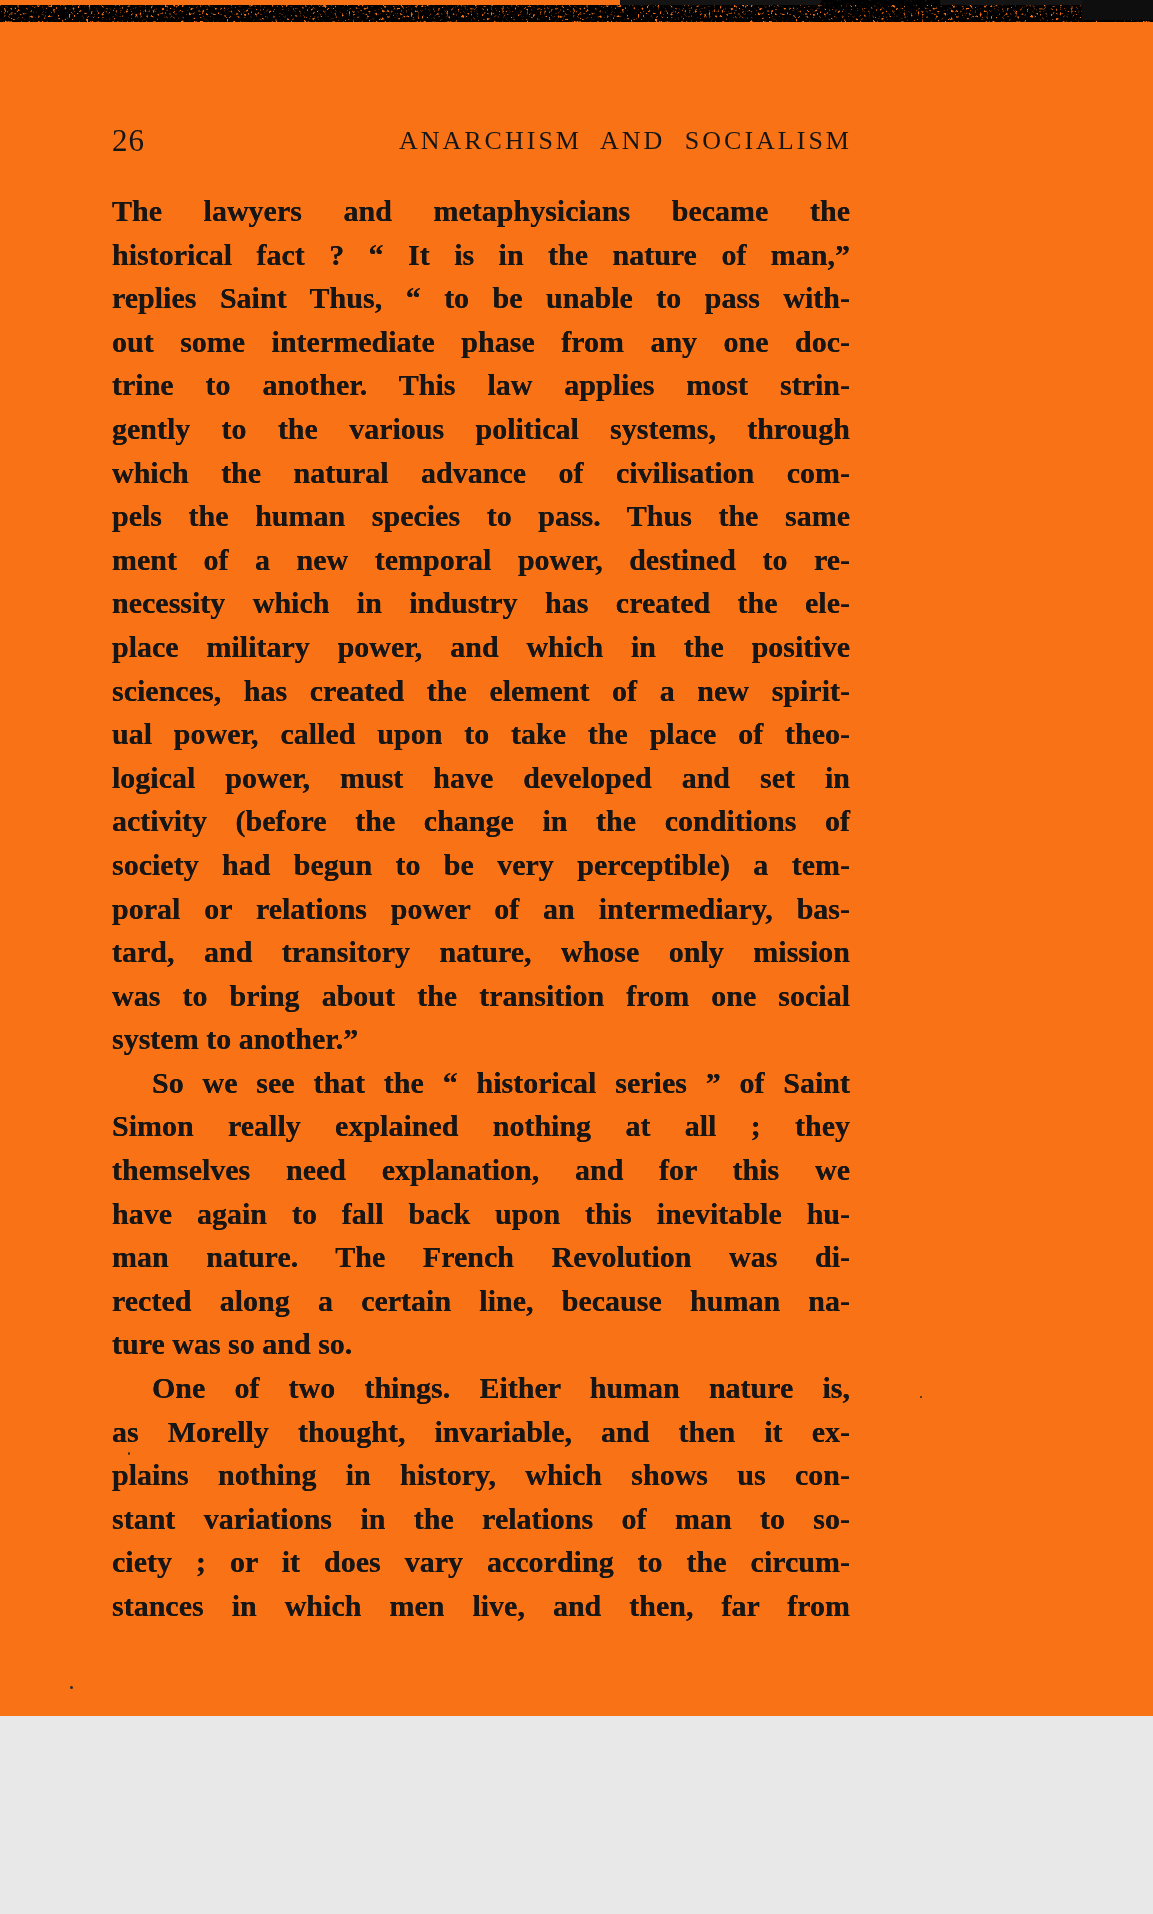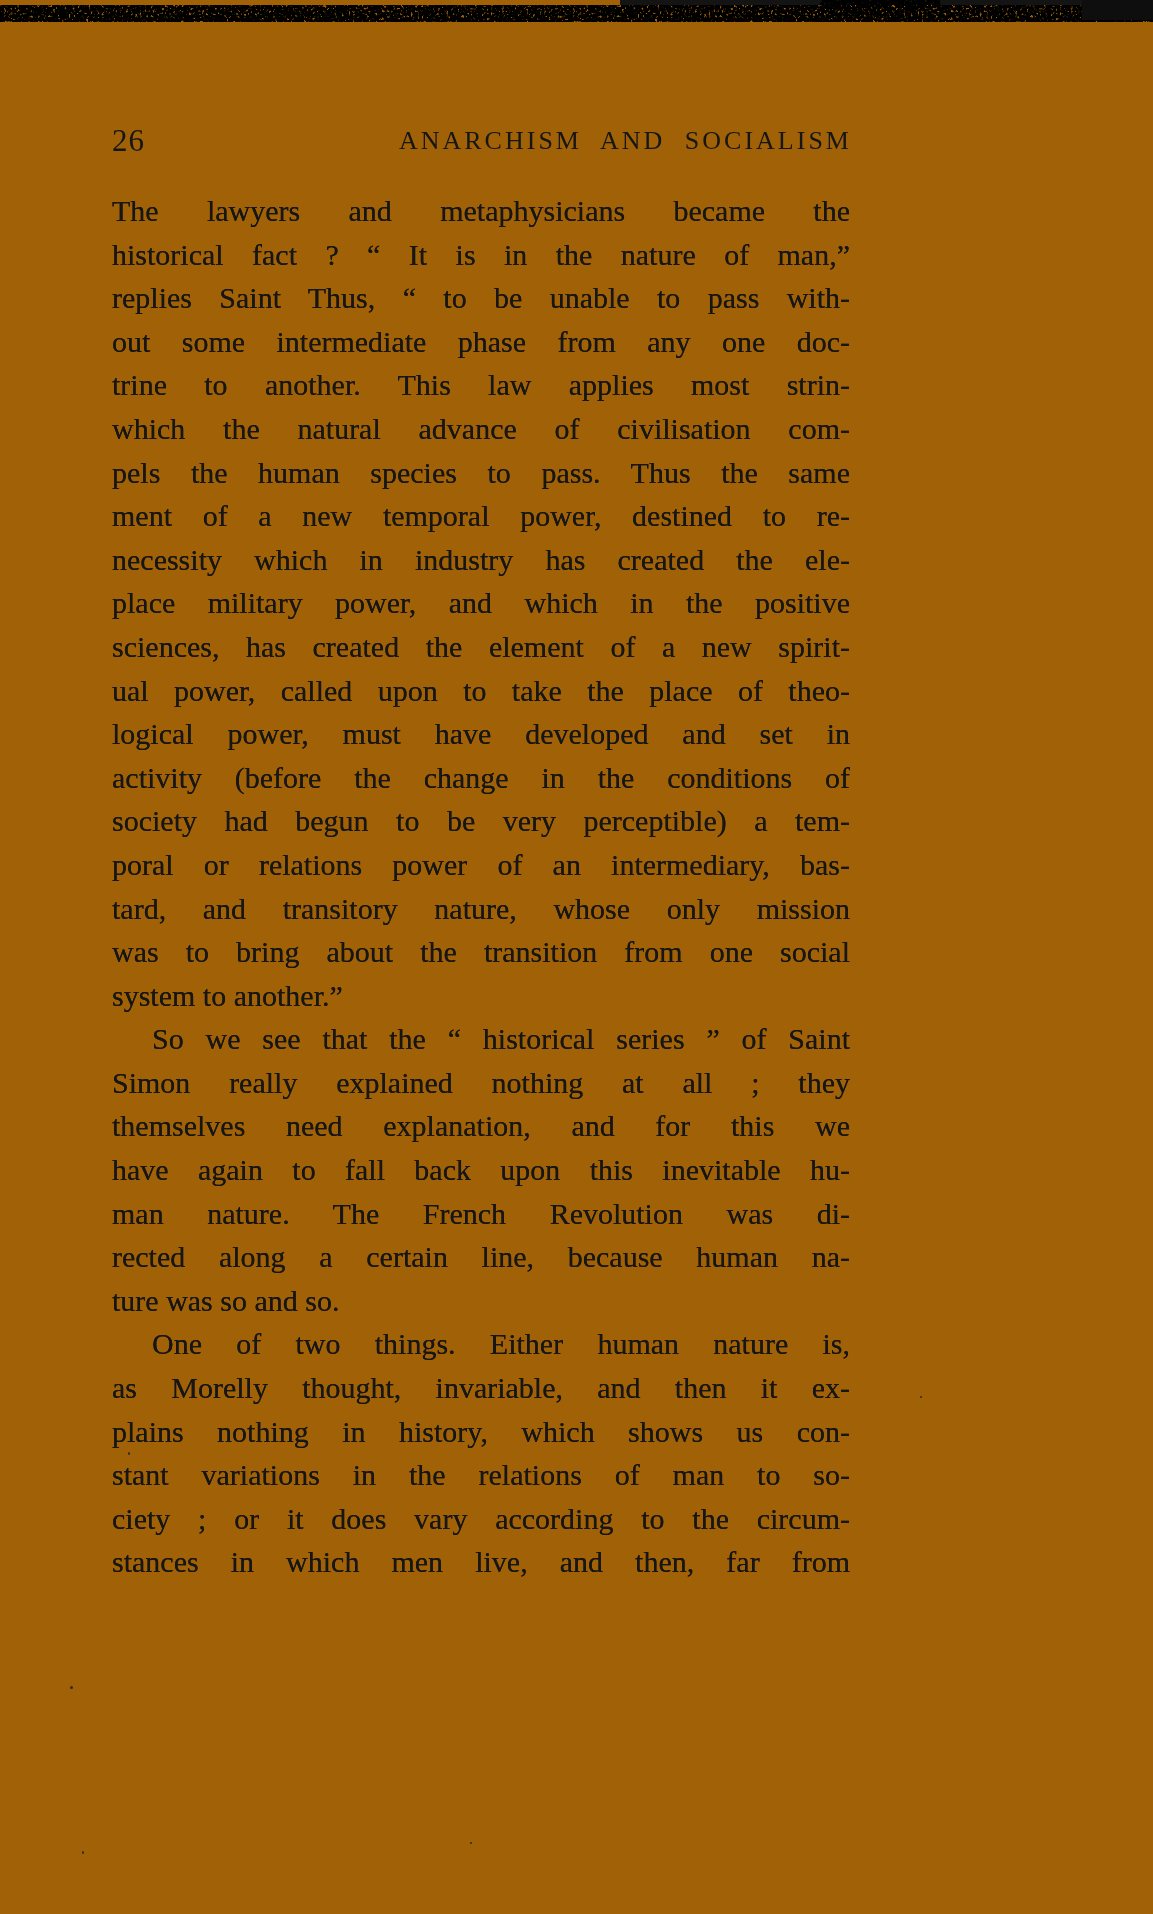--- a/index.html
+++ b/index.html
@@ -3,22 +3,22 @@
 <meta charset="utf-8">
 <style>
   html, body {
     margin: 0;
     padding: 0;
     background: #e8e8e8;
   }
   .page {
     position: relative;
     width: 1153px;
-    height: 1914px;
-    background: #a16207;
+    height: 1716px;
+    background: #f97316;
     overflow: hidden;
     font-family: "Liberation Serif", "DejaVu Serif", serif;
     color: #161616;
   }
   .noiseband {
     position: absolute;
     top: 0;
     left: 0;
     display: block;
   }
@@ -47,20 +47,21 @@
     word-spacing: 10px;
   }
   .text-block {
     position: absolute;
     top: 189px;
     left: 112px;
     width: 738px;
     font-size: 30px;
     line-height: 43.6px;
     text-shadow: 0 0 0.5px rgba(10,10,10,0.85);
+    font-weight: bold;
   }
   .paragraph { margin: 0; }
   .line {
     text-align: justify;
     text-align-last: justify;
     white-space: normal;
   }
   .line.no-justify { text-align-last: left; }
   .line.indent { text-indent: 40px; }
   .speck {
@@ -94,20 +95,21 @@
     <span class="running-title">ANARCHISM AND SOCIALISM</span>
   </div>
 
   <div class="text-block">
       <div class="paragraph">
         <div class="line">The lawyers and metaphysicians became the</div>
         <div class="line">historical fact ? “ It is in the nature of man,”</div>
         <div class="line">replies Saint Thus, “ to be unable to pass with-</div>
         <div class="line">out some intermediate phase from any one doc-</div>
         <div class="line">trine to another. This law applies most strin-</div>
+        <div class="line">gently to the various political systems, through</div>
         <div class="line">which the natural advance of civilisation com-</div>
         <div class="line">pels the human species to pass. Thus the same</div>
         <div class="line">ment of a new temporal power, destined to re-</div>
         <div class="line">necessity which in industry has created the ele-</div>
         <div class="line">place military power, and which in the positive</div>
         <div class="line">sciences, has created the element of a new spirit-</div>
         <div class="line">ual power, called upon to take the place of theo-</div>
         <div class="line">logical power, must have developed and set in</div>
         <div class="line">activity (before the change in the conditions of</div>
         <div class="line">society had begun to be very perceptible) a tem-</div>

